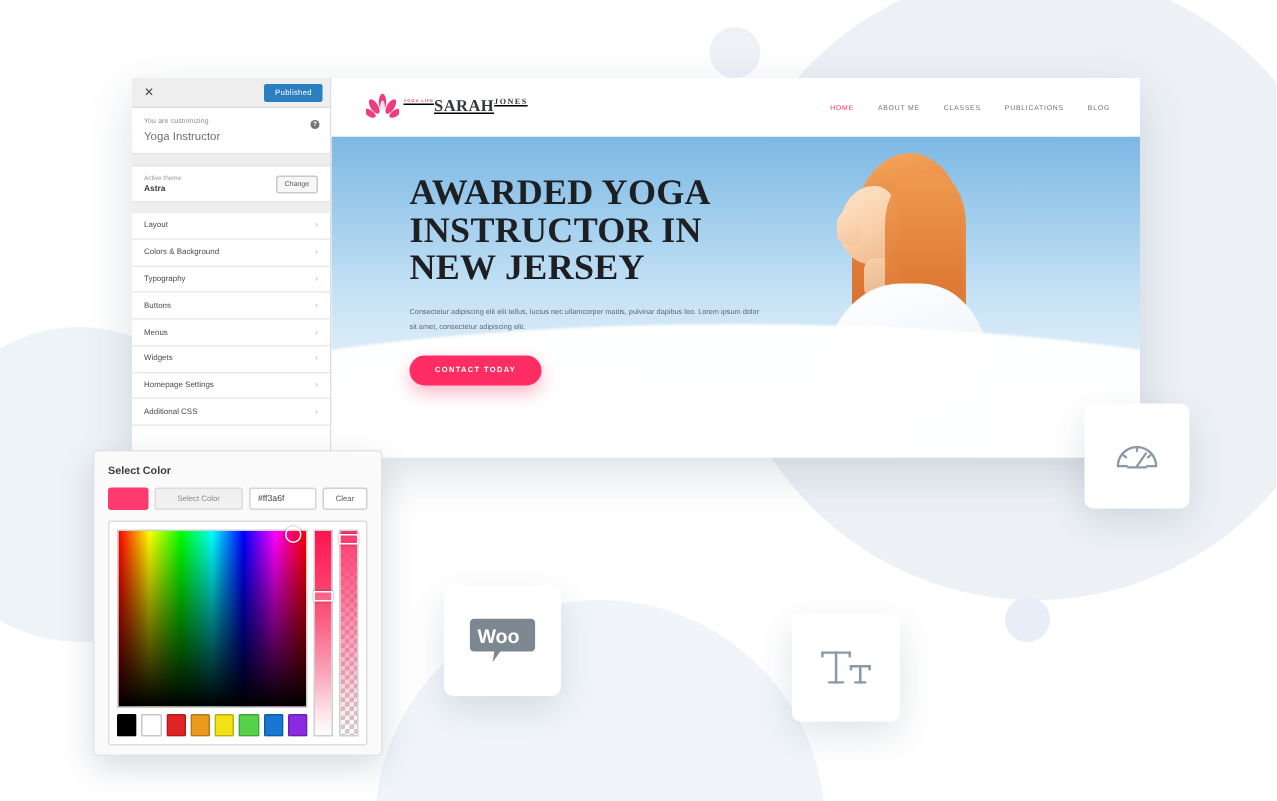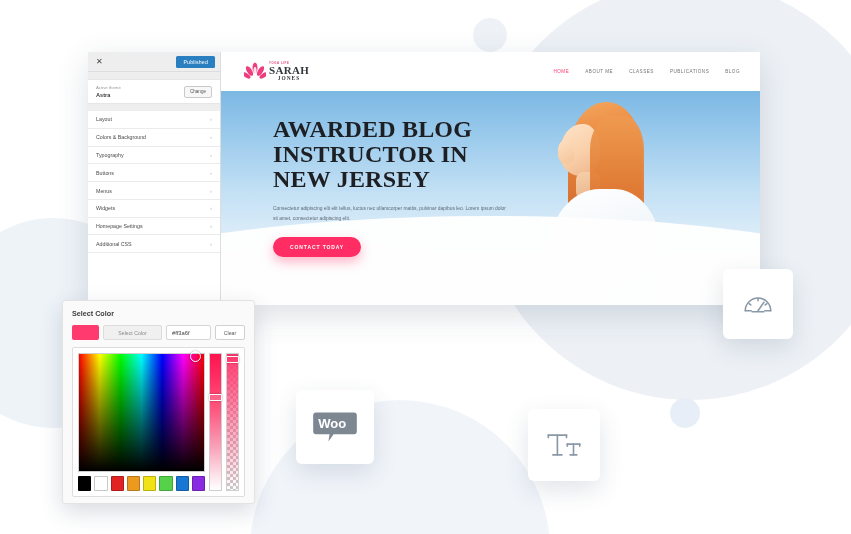--- a/index.html
+++ b/index.html
@@ -56,21 +56,21 @@
              padding:5.4px 8px; font-size:5.3px; color:#4a4a4a;
              border-bottom:1px solid #ebebeb; cursor:pointer; }
   .chev { color:#b7b7b7; font-size:6px; }
 
   
   #preview { flex:1; position:relative; background:#fff; overflow:hidden; }
   #site-header { height:39px; background:#fff; display:flex; align-items:center;
                  padding:0 20px 0 23px; position:relative; z-index:3; }
   #logo { display:flex; align-items:center; gap:3px; }
   #logo-mark { width:22px; height:22px; position:relative; }
-  #logo-text { display:flex; flex-direction:column; line-height:1; }
+  #logo-text { display:flex; flex-direction:row; line-height:1;text-decoration:underline; }
   .logo-top { font-size:2.8px; color:#e8417a; letter-spacing:.6px; font-weight:bold; }
   .logo-main { font-family:"Liberation Serif", serif; font-size:11px; color:#33373d;
                font-weight:bold; letter-spacing:.3px; line-height:1; }
   .logo-sub { font-family:"Liberation Serif", serif; font-size:5.4px; color:#33373d;
               font-weight:bold; letter-spacing:1px; text-align:center; }
   #site-nav { margin-left:auto; display:flex; gap:16px; }
   .nav-link { font-size:4.6px; letter-spacing:.5px; color:#6f7479; }
   .nav-link.active { color:#ff3a6f; }
 
   
@@ -186,20 +186,25 @@
 
   <div id="window">
 
     <div id="sidebar">
 
       <div id="sb-topbar">
         <span id="close-x">✕</span>
         <span id="publish-btn" style="background: rgb(42, 127, 192);">Published</span>
       </div>
 
+      <div id="sb-customizing">
+        <div class="cust-label">You are customizing</div>
+        <div class="cust-title">Yoga Instructor</div>
+        <div id="help-icon">?</div>
+      </div>
 
       <div id="sb-gap"></div>
 
       <div id="sb-theme">
         <div>
           <div class="theme-label">Active theme</div>
           <div class="theme-name">Astra</div>
         </div>
         <span id="change-btn">Change</span>
       </div>
@@ -285,21 +290,21 @@
           <div class="fig-hair2"></div>
           <div class="fig-body"></div>
           <div class="fig-shoulder"></div>
           <div class="fig-arm"></div>
         </div>
 
         <div id="hero-clouds2"></div>
         <div id="hero-clouds"></div>
 
         <div id="hero-copy">
-          <h1 id="headline">AWARDED BLOG INSTRUCTOR IN NEW JERSEY</h1>
+          <h1 id="headline">AWARDED YOGA INSTRUCTOR IN NEW JERSEY</h1>
           <p id="subcopy">Consectetur adipiscing elit elit tellus, luctus nec ullamcorper mattis, pulvinar dapibus leo. Lorem ipsum dolor sit amet, consectetur adipiscing elit.</p>
           <span id="cta-btn" style="background: rgb(255, 45, 99);">CONTACT TODAY</span>
         </div>
       </div>
     </div>
   </div>
 
   <div id="theme-popup">
     <div id="tp-title">Select Color</div>
 

